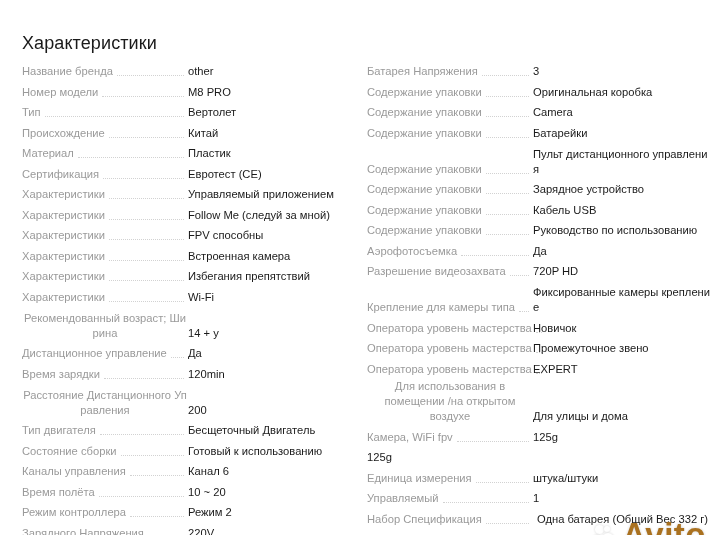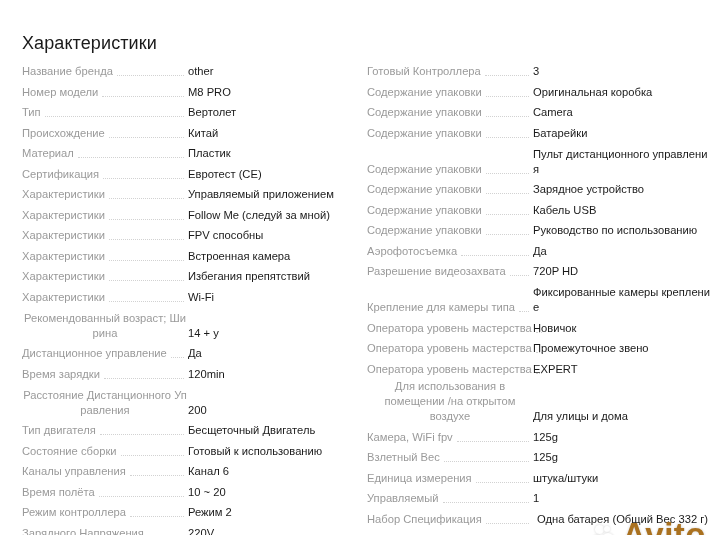--- a/index.html
+++ b/index.html
@@ -211,21 +211,21 @@
           <span class="name-text nowrap">Зарядного Напряжения</span>
           <span class="leader"></span>
         </div>
         <span class="value">220V</span>
       </div>
   </div>
 
   <div class="col col-right">
     <div class="row">
         <div class="name">
-          <span class="name-text nowrap">Готовый Контроллера</span>
+          <span class="name-text nowrap">Батарея Напряжения</span>
           <span class="leader"></span>
         </div>
         <span class="value">3</span>
       </div>
     <div class="row">
         <div class="name">
           <span class="name-text nowrap">Содержание упаковки</span>
           <span class="leader"></span>
         </div>
         <span class="value">Оригинальная коробка</span>
@@ -321,24 +321,20 @@
         <span class="value">Для улицы и дома</span>
       </div>
     <div class="row">
         <div class="name">
           <span class="name-text nowrap">Камера, WiFi fpv</span>
           <span class="leader"></span>
         </div>
         <span class="value">125g</span>
       </div>
     <div class="row">
-        <div class="name">
-          <span class="name-text nowrap">Взлетный Вес</span>
-          <span class="leader"></span>
-        </div>
         <span class="value">125g</span>
       </div>
     <div class="row">
         <div class="name">
           <span class="name-text nowrap">Единица измерения</span>
           <span class="leader"></span>
         </div>
         <span class="value">штука/штуки</span>
       </div>
     <div class="row">

